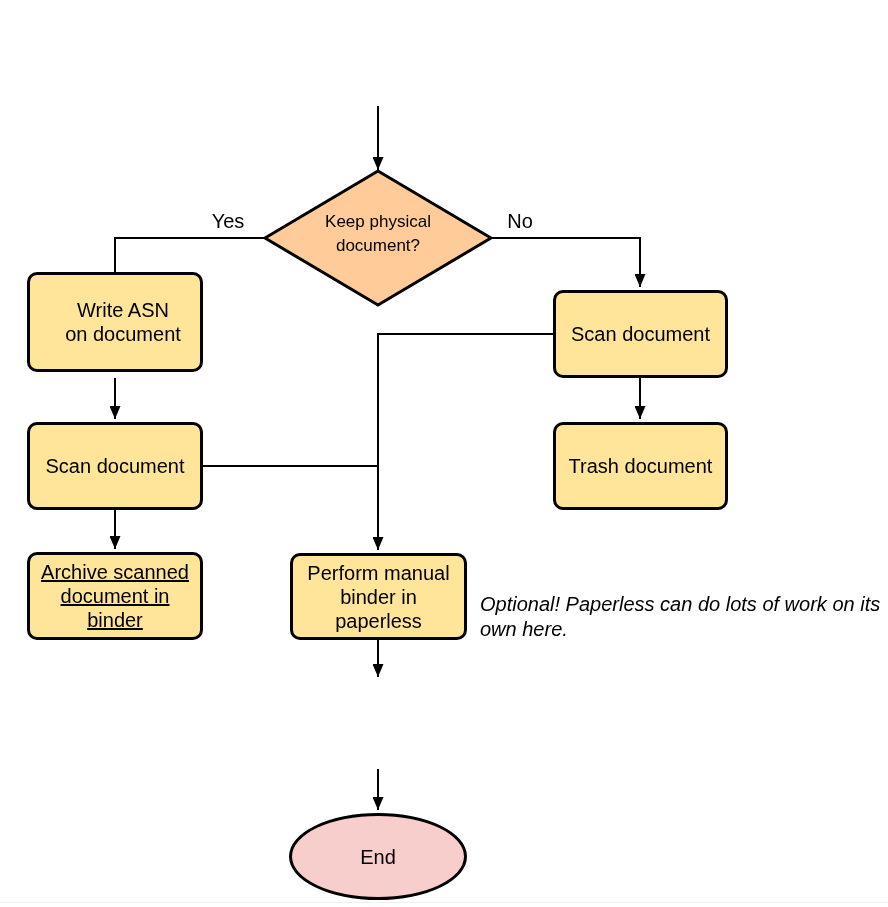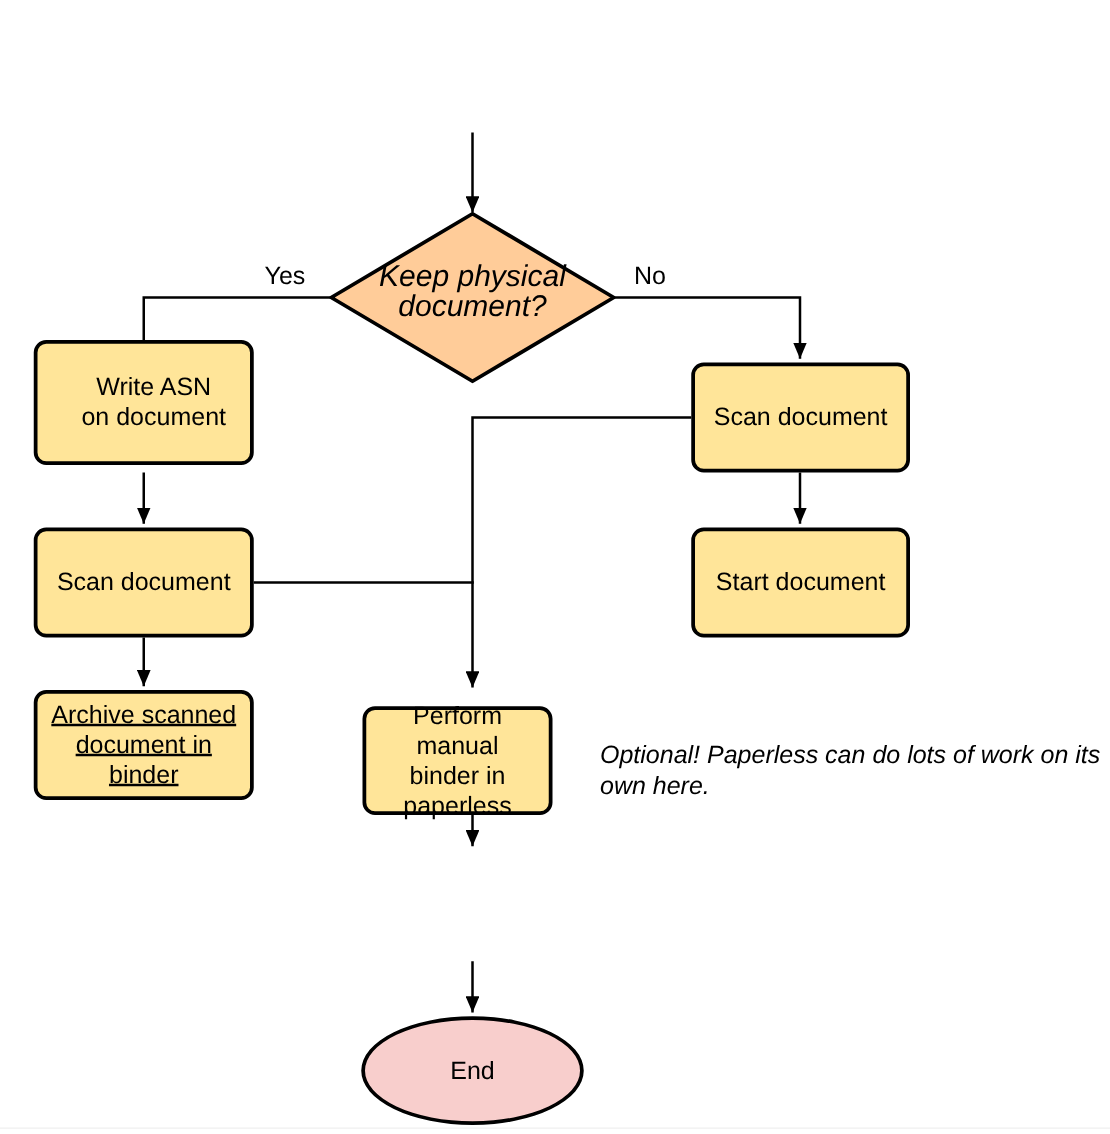--- a/index.html
+++ b/index.html
@@ -46,23 +46,22 @@
     padding: 4px;
   }
   .decision-label {
     position: absolute;
     z-index: 2;
     display: flex;
     flex-direction: column;
     align-items: center;
     justify-content: space-between;
     text-align: center;
-    font-size: 24px;
+    font-size: 17px;
     line-height: 24px;
-    font-style: italic;
   }
   .edge-label {
     position: absolute;
     z-index: 2;
     font-size: 20px;
     line-height: 24px;
     text-align: center;
   }
   .note {
     position: absolute;
@@ -80,21 +79,21 @@
     background: #f0f0f0;
     z-index: 0;
   }
   
   #node-start        { left: 291px; top: 17px;  width: 174px; height: 89px; }
   #node-write-asn    { left: 27px;  top: 272px; width: 176px; height: 100px; padding-left: 20px; }
   #node-scan-left    { left: 27px;  top: 422px; width: 176px; height: 88px; }
   #node-archive      { left: 27px;  top: 552px; width: 176px; height: 88px; text-decoration: underline; }
   #node-scan-right   { left: 553px; top: 290px; width: 175px; height: 88px; }
   #node-trash        { left: 553px; top: 422px; width: 175px; height: 88px; }
-  #node-perform      { left: 290px; top: 553px; width: 152px; height: 87px; margin-top: 12px; }
+  #node-perform      { left: 290px; top: 553px; width: 177px; height: 87px; }
   #node-remove       { left: 290px; top: 683px; width: 177px; height: 86px; }
   #node-end          { left: 289px; top: 813px; width: 178px; height: 87px; }
   #label-decision    { left: 278px; top: 210px; width: 200px; }
   #label-yes         { left: 203px; top: 209px; width: 50px; }
   #label-no          { left: 495px; top: 209px; width: 50px; }
   #note-optional     { left: 480px; top: 592px; width: 410px; }
 </style>
 </head>
 <body>
 
@@ -143,21 +142,21 @@
     <div>Archive scanned</div>
     <div>document in</div>
     <div>binder</div>
   </div>
 
   <div id="node-scan-right" class="node process">
     <div>Scan document</div>
   </div>
 
   <div id="node-trash" class="node process">
-    <div>Start document</div>
+    <div>Trash document</div>
   </div>
 
   <div id="node-perform" class="node process">
     <div>Perform manual</div>
     <div>binder in</div>
     <div>paperless</div>
   </div>
 
 
   <div id="node-end" class="node terminal">

